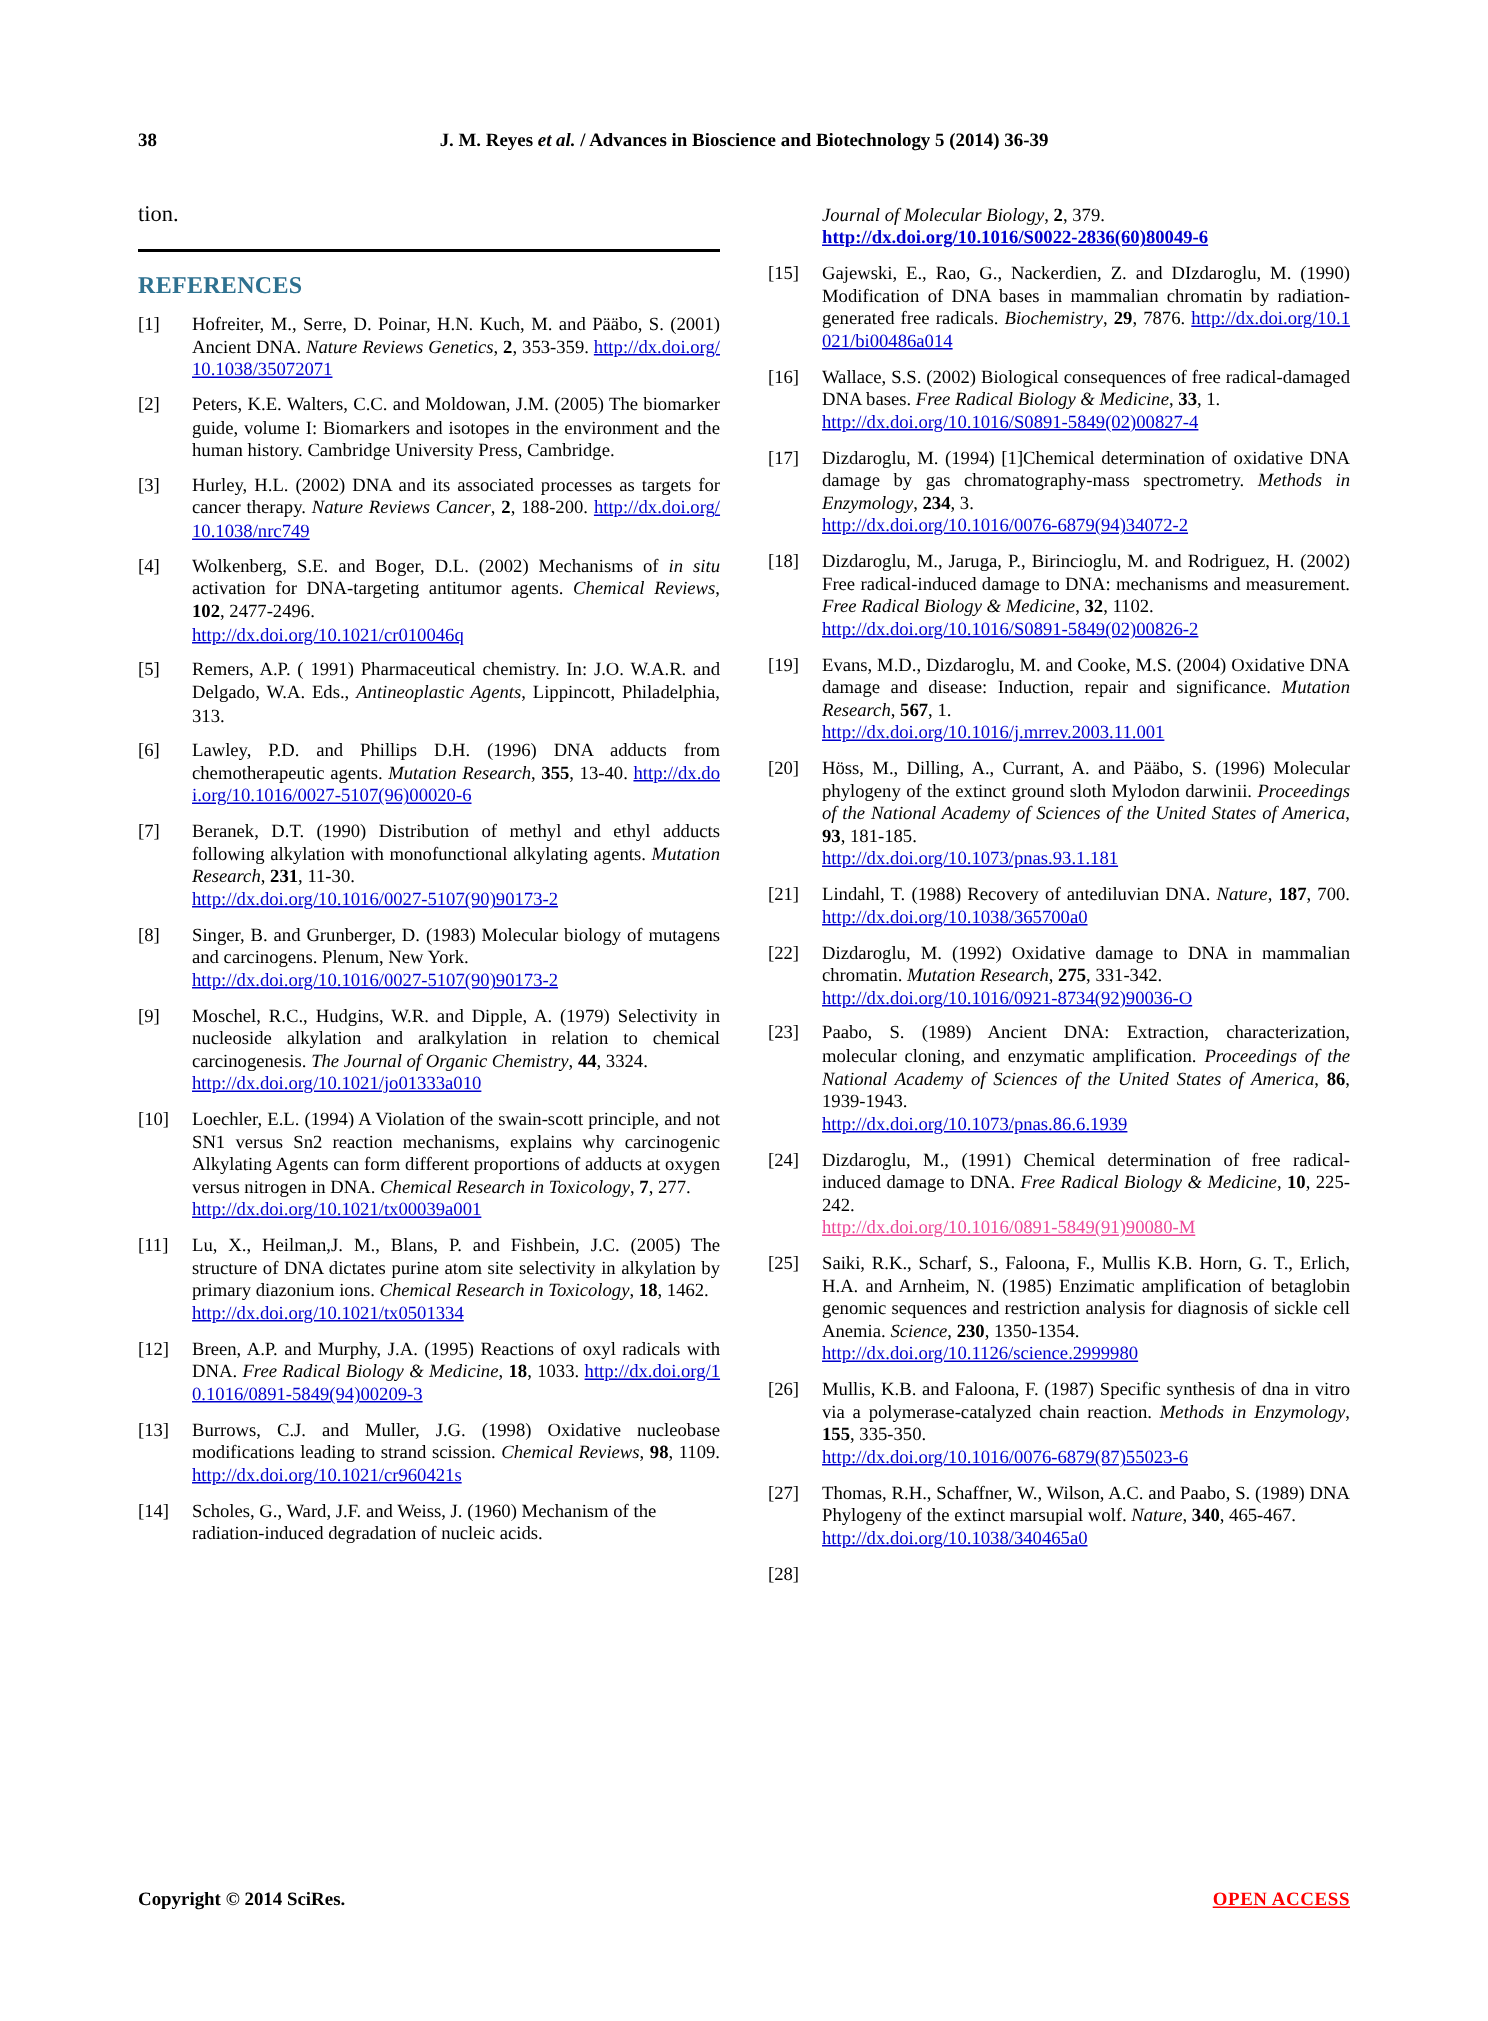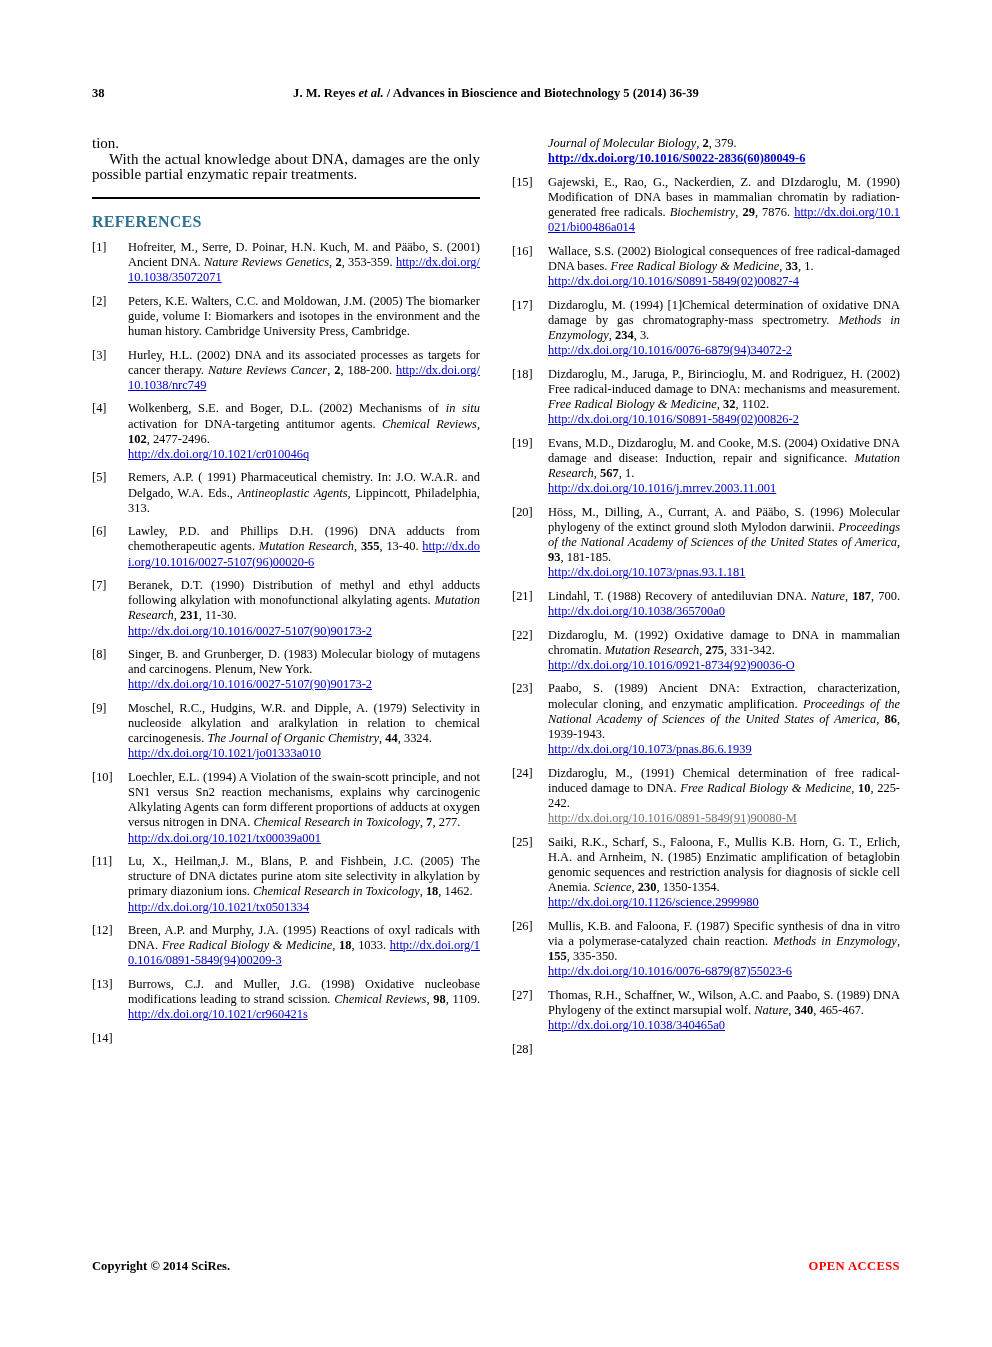--- a/index.html
+++ b/index.html
@@ -170,21 +170,20 @@
   <div class="runhead">
     <span class="folio">38</span>
     <span class="runtitle"><span>J. M. Reyes </span><i>et al.</i><span> / Advances in Bioscience and Biotechnology 5 (2014) 36-39</span></span>
   </div>
 
   <div class="cols">
 
     <div class="col col-left">
 
       <p class="bodytext cont">tion.</p>
-      <p class="bodytext indent">With the actual knowledge about DNA, damages are the only possible partial enzymatic repair treatments.</p>
 
       <hr class="rule">
 
       <h2 class="sec-heading" style="color: rgb(46, 113, 144);">REFERENCES</h2>
 
       <ul class="reflist">
 
         <li class="refitem">
           <span class="num">[1]</span><span>Hofreiter, M., Serre, D. Poinar, H.N. Kuch, M. and Pääbo, S. (2001) Ancient DNA. </span><i>Nature Reviews Genetics</i><span>, </span><b>2</b><span>, 353-359. </span><a class="doi" href="#" style="color: rgb(0, 0, 204);">http://dx.doi.org/10.1038/35072071</a>
         </li>
@@ -231,21 +230,21 @@
 
         <li class="refitem">
           <span class="num">[12]</span><span>Breen, A.P. and Murphy, J.A. (1995) Reactions of oxyl radicals with DNA. </span><i>Free Radical Biology &amp; Medicine</i><span>, </span><b>18</b><span>, 1033. </span><a class="doi" href="#" style="color: rgb(0, 0, 204);">http://dx.doi.org/10.1016/0891-5849(94)00209-3</a>
         </li>
 
         <li class="refitem">
           <span class="num">[13]</span><span>Burrows, C.J. and Muller, J.G. (1998) Oxidative nucleobase modifications leading to strand scission. </span><i>Chemical Reviews</i><span>, </span><b>98</b><span>, 1109. </span><a class="doi" href="#" style="color: rgb(0, 0, 204);">http://dx.doi.org/10.1021/cr960421s</a>
         </li>
 
         <li class="refitem lastline">
-          <span class="num">[14]</span>
+          <span class="num">[14]</span><span>Scholes, G., Ward, J.F. and Weiss, J. (1960) Mechanism of the radiation-induced degradation of nucleic acids.</span>
         </li>
 
       </ul>
     </div>
 
     <div class="col col-right">
 
       <ul class="reflist">
 
         <li class="refcont">
@@ -282,21 +281,21 @@
 
         <li class="refitem">
           <span class="num">[22]</span><span>Dizdaroglu, M. (1992) Oxidative damage to DNA in mammalian chromatin. </span><i>Mutation Research</i><span>, </span><b>275</b><span>, 331-342. </span><br><a class="doi" href="#" style="color: rgb(0, 0, 204);">http://dx.doi.org/10.1016/0921-8734(92)90036-O</a>
         </li>
 
         <li class="refitem">
           <span class="num">[23]</span><span>Paabo, S. (1989) Ancient DNA: Extraction, characterization, molecular cloning, and enzymatic amplification. </span><i>Proceedings of the National Academy of Sciences of the United States of America</i><span>, </span><b>86</b><span>, 1939-1943. </span><br><a class="doi" href="#" style="color: rgb(0, 0, 204);">http://dx.doi.org/10.1073/pnas.86.6.1939</a>
         </li>
 
         <li class="refitem">
-          <span class="num">[24]</span><span>Dizdaroglu, M., (1991) Chemical determination of free radical-induced damage to DNA. </span><i>Free Radical Biology &amp; Medicine</i><span>, </span><b>10</b><span>, 225-242. </span><br><a class="doi" href="#" style="color: #737373;">http://dx.doi.org/10.1016/0891-5849(91)90080-M</a>
+          <span class="num">[24]</span><span>Dizdaroglu, M., (1991) Chemical determination of free radical-induced damage to DNA. </span><i>Free Radical Biology &amp; Medicine</i><span>, </span><b>10</b><span>, 225-242. </span><br><a class="doi" href="#" style="color: #ec4899;">http://dx.doi.org/10.1016/0891-5849(91)90080-M</a>
         </li>
 
         <li class="refitem">
           <span class="num">[25]</span><span>Saiki, R.K., Scharf, S., Faloona, F., Mullis K.B. Horn, G. T., Erlich, H.A. and Arnheim, N. (1985) Enzimatic amplification of betaglobin genomic sequences and restriction analysis for diagnosis of sickle cell Anemia. </span><i>Science</i><span>, </span><b>230</b><span>, 1350-1354. </span><br><a class="doi" href="#" style="color: rgb(0, 0, 204);">http://dx.doi.org/10.1126/science.2999980</a>
         </li>
 
         <li class="refitem">
           <span class="num">[26]</span><span>Mullis, K.B. and Faloona, F. (1987) Specific synthesis of dna in vitro via a polymerase-catalyzed chain reaction. </span><i>Methods in Enzymology</i><span>, </span><b>155</b><span>, 335-350. </span><br><a class="doi" href="#" style="color: rgb(0, 0, 204);">http://dx.doi.org/10.1016/0076-6879(87)55023-6</a>
         </li>
 
@@ -308,16 +307,16 @@
           <span class="num">[28]</span>
         </li>
 
       </ul>
     </div>
 
   </div>
 
   <div class="footer">
     <span class="copyright">Copyright © 2014 SciRes.</span>
-    <span class="openaccess" style="color: rgb(255, 0, 0);">OPEN ACCESS</span>
+    <span class="openaccess" style="color: rgb(255, 0, 0); text-decoration: underline;">OPEN ACCESS</span>
   </div>
 
 </div>
 
 </body></html>

